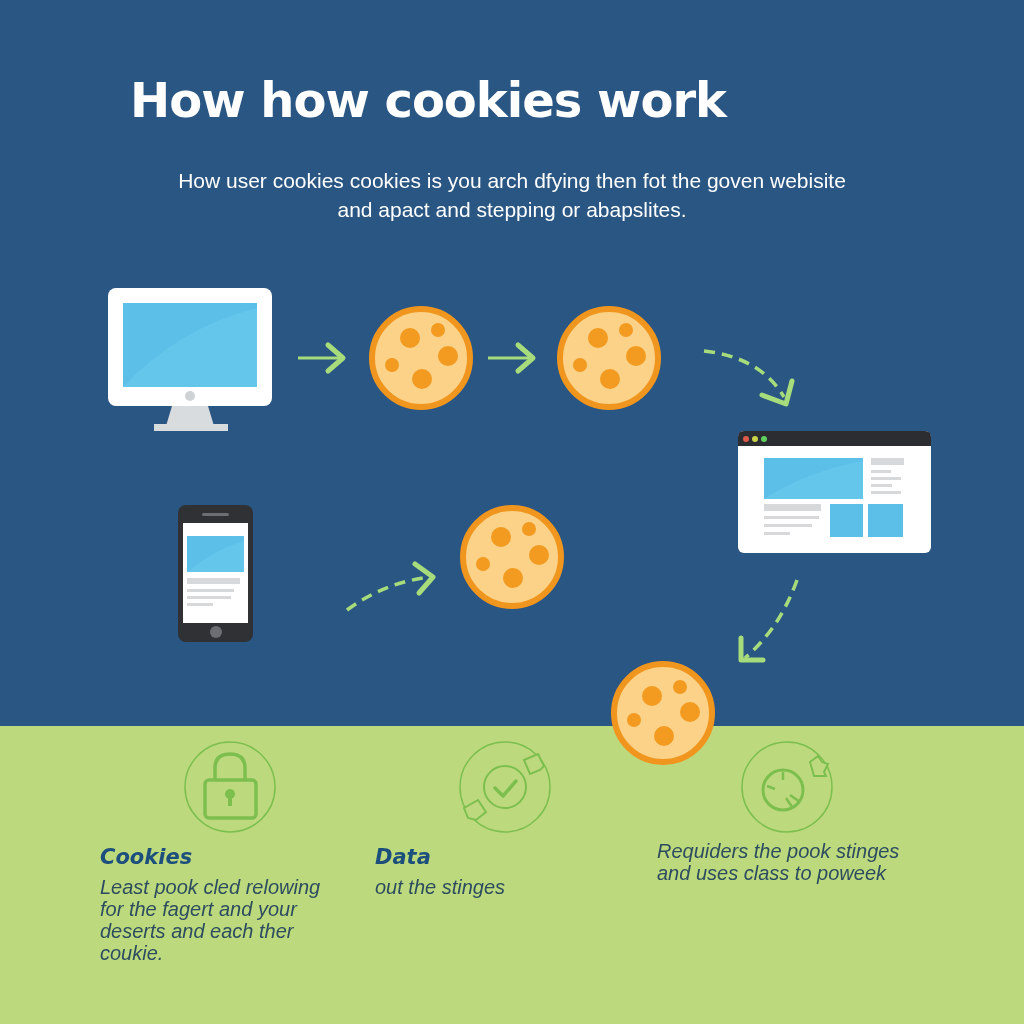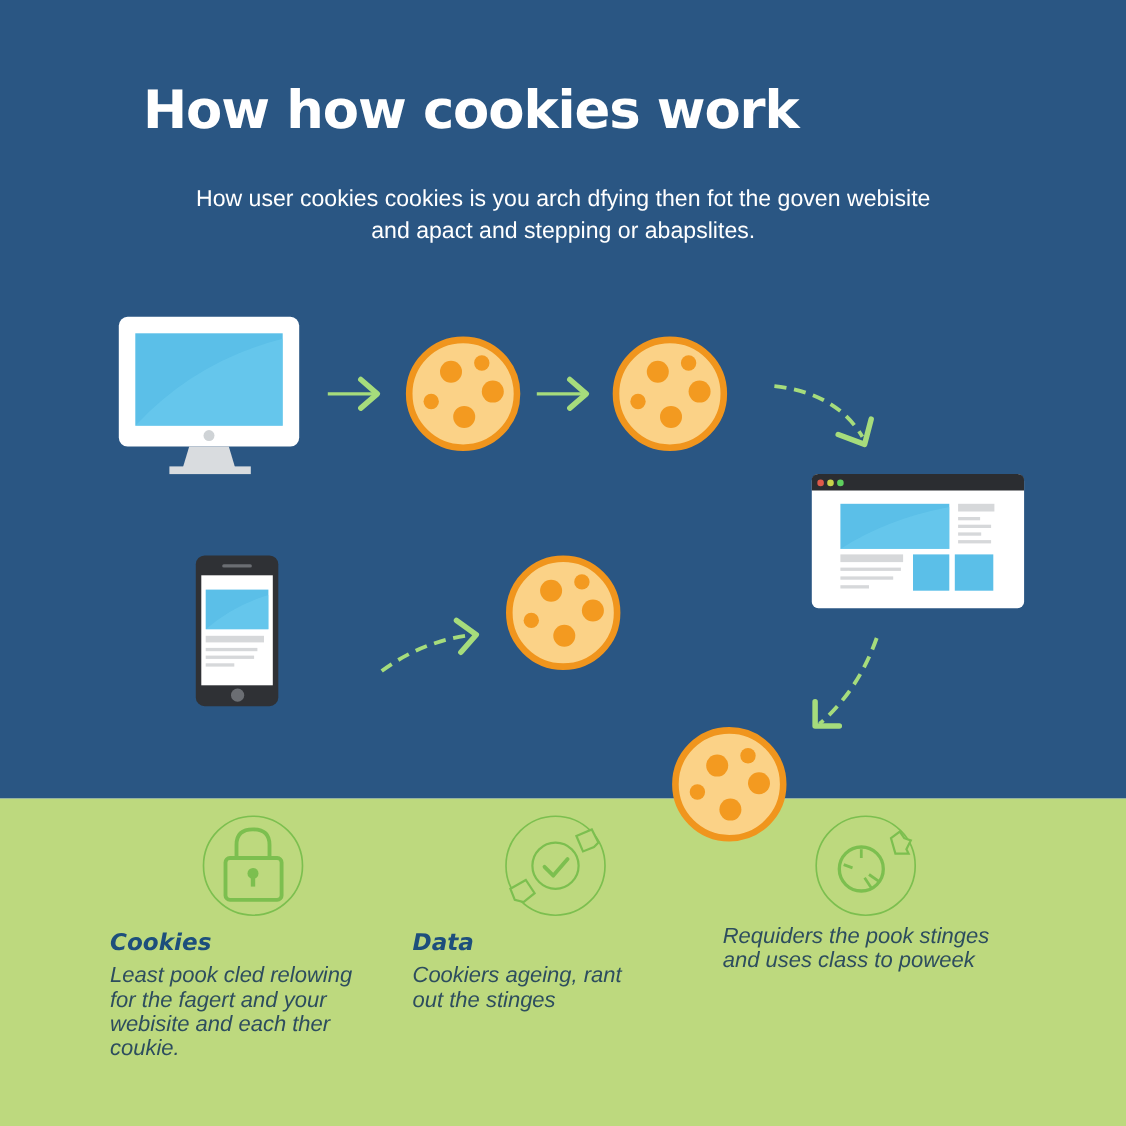--- a/index.html
+++ b/index.html
@@ -162,37 +162,36 @@
       <path d="M32 40 V28 Q32 14 47 14 Q62 14 62 28 V40" fill="none" stroke="#7cbf4f" stroke-width="3.5"></path>
       <rect x="22" y="40" width="51" height="38" rx="4" fill="none" stroke="#7cbf4f" stroke-width="3.5"></rect>
       <circle cx="47" cy="54" r="5" fill="#7cbf4f"></circle>
       <rect x="45" y="55" width="4" height="11" fill="#7cbf4f"></rect>
     </svg>
   </div>
   <div class="fh">Cookies</div>
   <div class="fd">
     <div>Least pook cled relowing</div>
     <div>for the fagert and your</div>
-    <div>webisite and each ther coukie.</div>
+    <div>deserts and each ther coukie.</div>
   </div>
 </div>
 
 <div class="feature" style="left:375px;">
   <div class="ring">
     <svg width="94" height="94" viewBox="0 0 94 94">
       <circle cx="47" cy="47" r="45" fill="none" stroke="#7cbf4f" stroke-width="1.5"></circle>
       <circle cx="47" cy="47" r="21" fill="none" stroke="#7cbf4f" stroke-width="2"></circle>
       <polyline points="37,48 45,56 58,41" fill="none" stroke="#7cbf4f" stroke-width="3.5" stroke-linecap="round" stroke-linejoin="round"></polyline>
       <path d="M66 20 L80 14 L86 26 L82 30 L72 34 Z" fill="#bdd97e" stroke="#7cbf4f" stroke-width="2"></path>
       <path d="M6 68 L20 60 L28 72 L18 80 L10 78 Z" fill="#bdd97e" stroke="#7cbf4f" stroke-width="2"></path>
     </svg>
   </div>
   <div class="fh">Data</div>
   <div class="fd">
-    <div>Cookiers ageing, rant</div>
     <div>out the stinges</div>
   </div>
 </div>
 
 <div class="feature" style="left:657px;">
   <div class="ring">
     <svg width="94" height="94" viewBox="0 0 94 94">
       <circle cx="47" cy="47" r="45" fill="none" stroke="#7cbf4f" stroke-width="1.5"></circle>
       <circle cx="43" cy="50" r="20" fill="none" stroke="#7cbf4f" stroke-width="3"></circle>
       <line x1="43" y1="32" x2="43" y2="40" stroke="#7cbf4f" stroke-width="2.5"></line>

